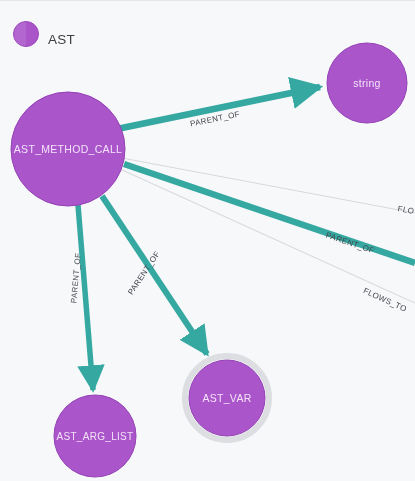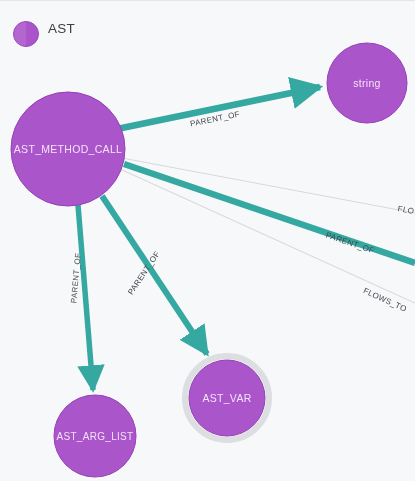--- a/index.html
+++ b/index.html
@@ -22,21 +22,21 @@
     left: 0;
     top: 0;
     width: 415px;
     height: 481px;
   }
   .legend {
     position: absolute;
     left: 13px;
     top: 20px;
     display: flex;
-    align-items: flex-start;
+    align-items: flex-end;
     gap: 9px;
     z-index: 5;
   }
   .legend-swatch {
     width: 26px;
     height: 26px;
     border-radius: 50%;
     background: #ab55ca;
     border: 1px solid #9c46bb;
     box-sizing: border-box;

